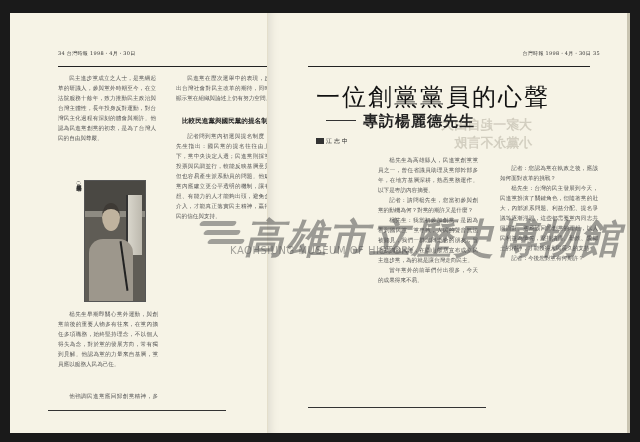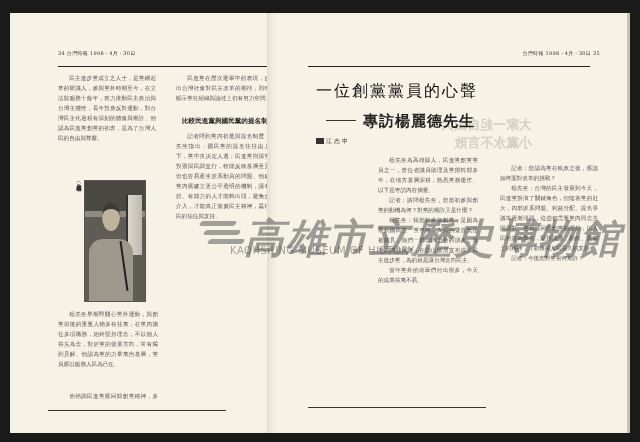--- a/index.html
+++ b/index.html
@@ -38,21 +38,21 @@
     border:1px solid #555;
   }
   .photo .body-shape { position:absolute; left:4px; top:58px; width:44px; height:62px; background:#9d978c; border-radius:14px 14px 0 0; }
   .photo .window { position:absolute; right:3px; top:14px; width:14px; height:60px; background:linear-gradient(90deg,#d9d6cc,#bdb9ae); border-left:2px solid #333; }
   .photo .head { position:absolute; left:17px; top:22px; width:18px; height:22px; background:#c0b39e; border-radius:50%; border-top:6px solid #3e3a35; }
   .photo .mic { position:absolute; left:38px; top:60px; width:2px; height:50px; background:#222; transform:rotate(-8deg); }
   .photo-caption-vert { position:absolute; left:66px; top:168px; width:6px; font-size:5px; line-height:6px; color:#333; writing-mode:vertical-rl; }
 
   .subhead { position:absolute; font-size:6.6px; color:#222; font-weight:bold; white-space:nowrap; }
 
-  .title { position:absolute; left:48px; top:68px; font-size:16px; color:#111; letter-spacing:2px; font-family:"DejaVu Serif", serif; font-weight:normal; white-space:nowrap; }
+  .title { position:absolute; left:48px; top:68px; font-size:24px; color:#111; letter-spacing:2px; font-family:"DejaVu Serif", serif; font-weight:normal; white-space:nowrap; }
   .subtitle-dash { position:absolute; left:58px; top:107px; width:30px; height:1px; background:#333; }
   .subtitle { position:absolute; left:95px; top:99px; font-size:15px; font-weight:bold; color:#222; font-family:"DejaVu Sans", sans-serif; letter-spacing:1px; white-space:nowrap; }
   .byline { position:absolute; left:48px; top:124px; font-size:6px; color:#333; white-space:nowrap; }
   .byline .mark { display:inline-block; width:8px; height:6px; background:#333; vertical-align:middle; margin-right:2px; }
 
   .bleed { position:absolute; left:173px; top:103px; font-size:13px; font-weight:bold; color:rgba(120,110,95,.28); transform:scaleX(-1); line-height:18px; font-family:"DejaVu Sans", sans-serif; white-space:nowrap; }
 
   .watermark { position:absolute; left:190px; top:200px; width:330px; height:60px; pointer-events:none; }
   .watermark .logo { position:absolute; left:0; top:0; width:40px; height:40px; }
   .watermark .logo span { position:absolute; left:0; width:36px; height:5px; background:rgba(90,90,90,.55); border-radius:3px; transform:skewX(-25deg); }

